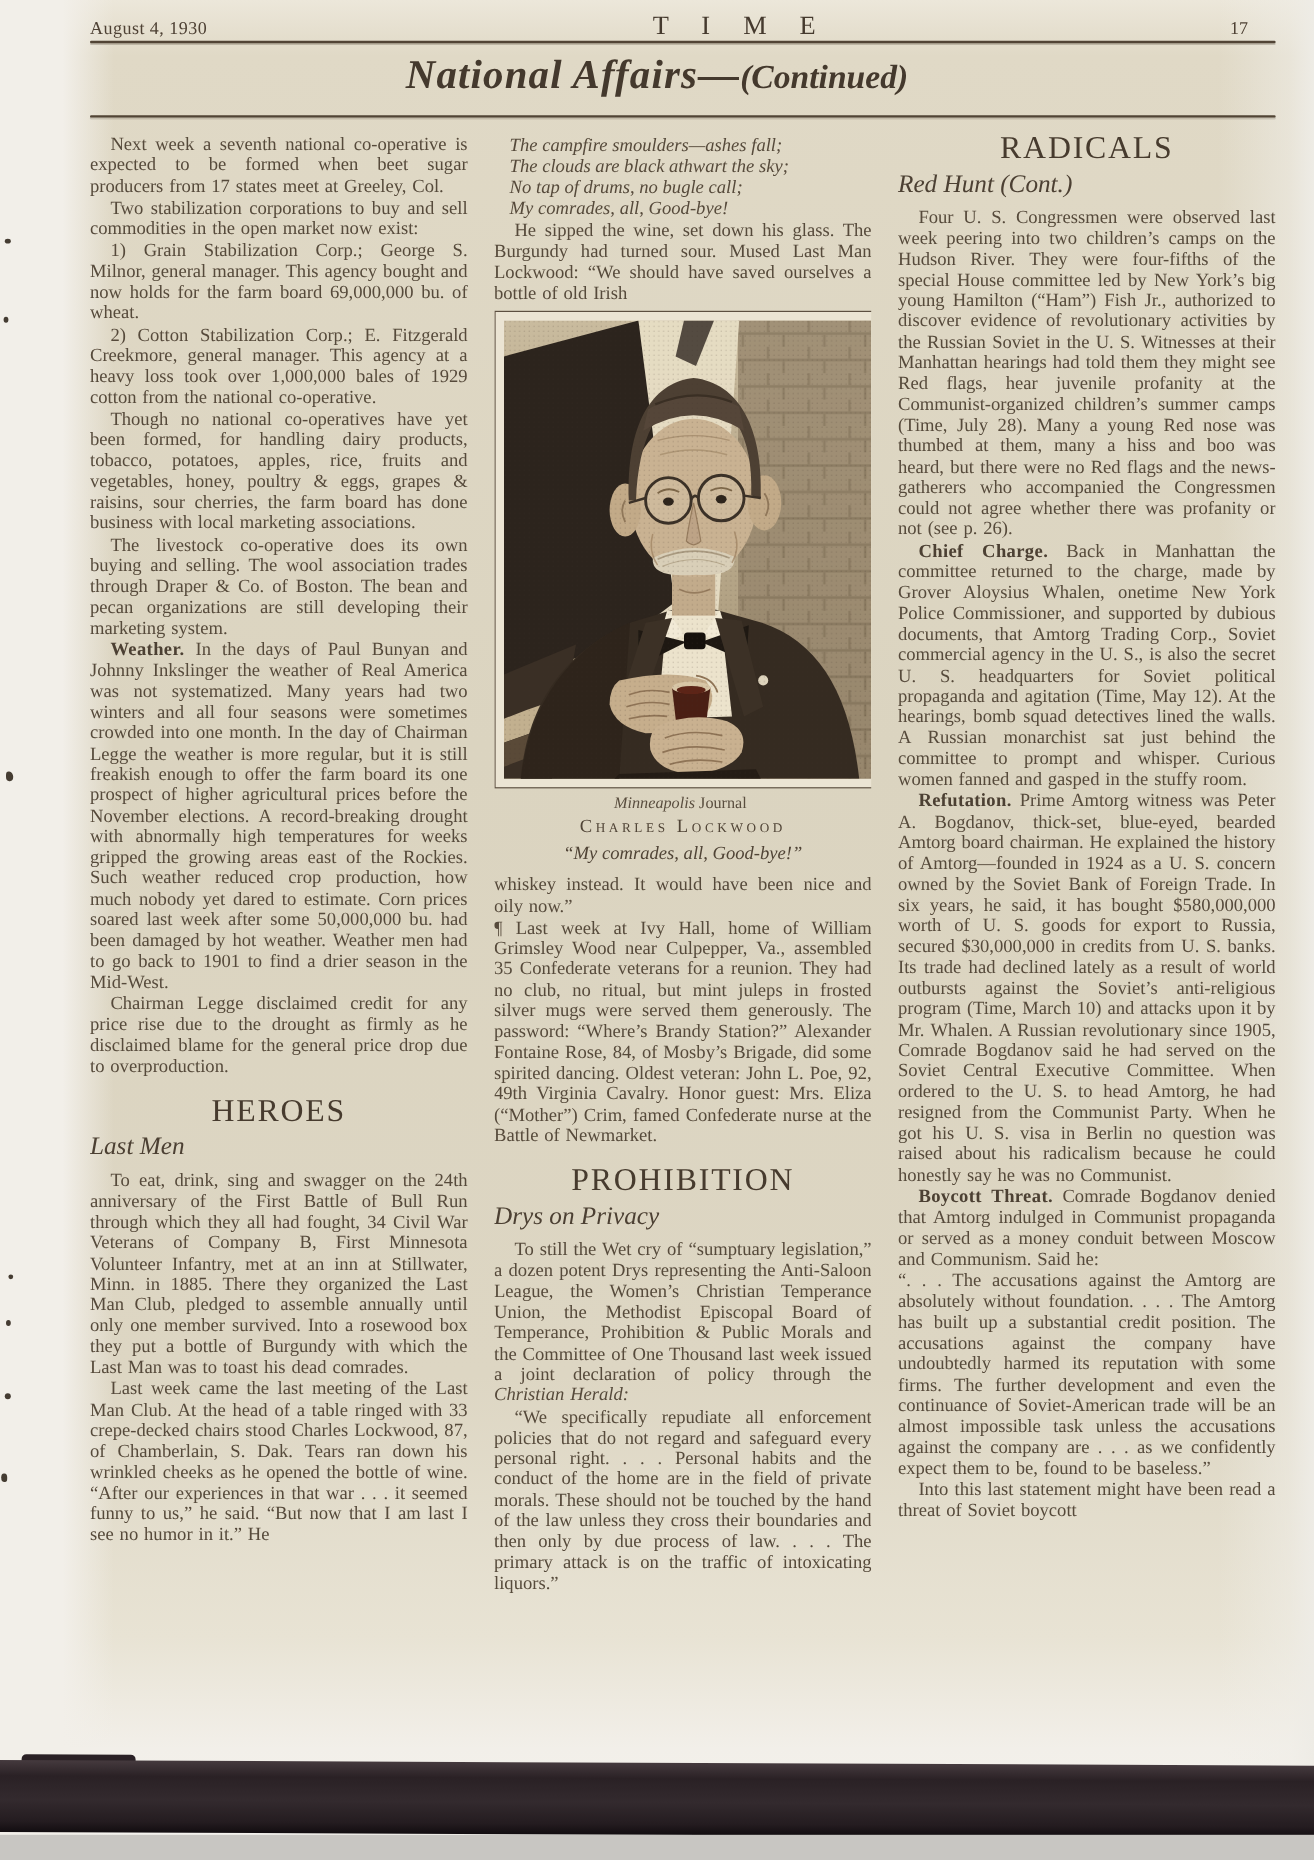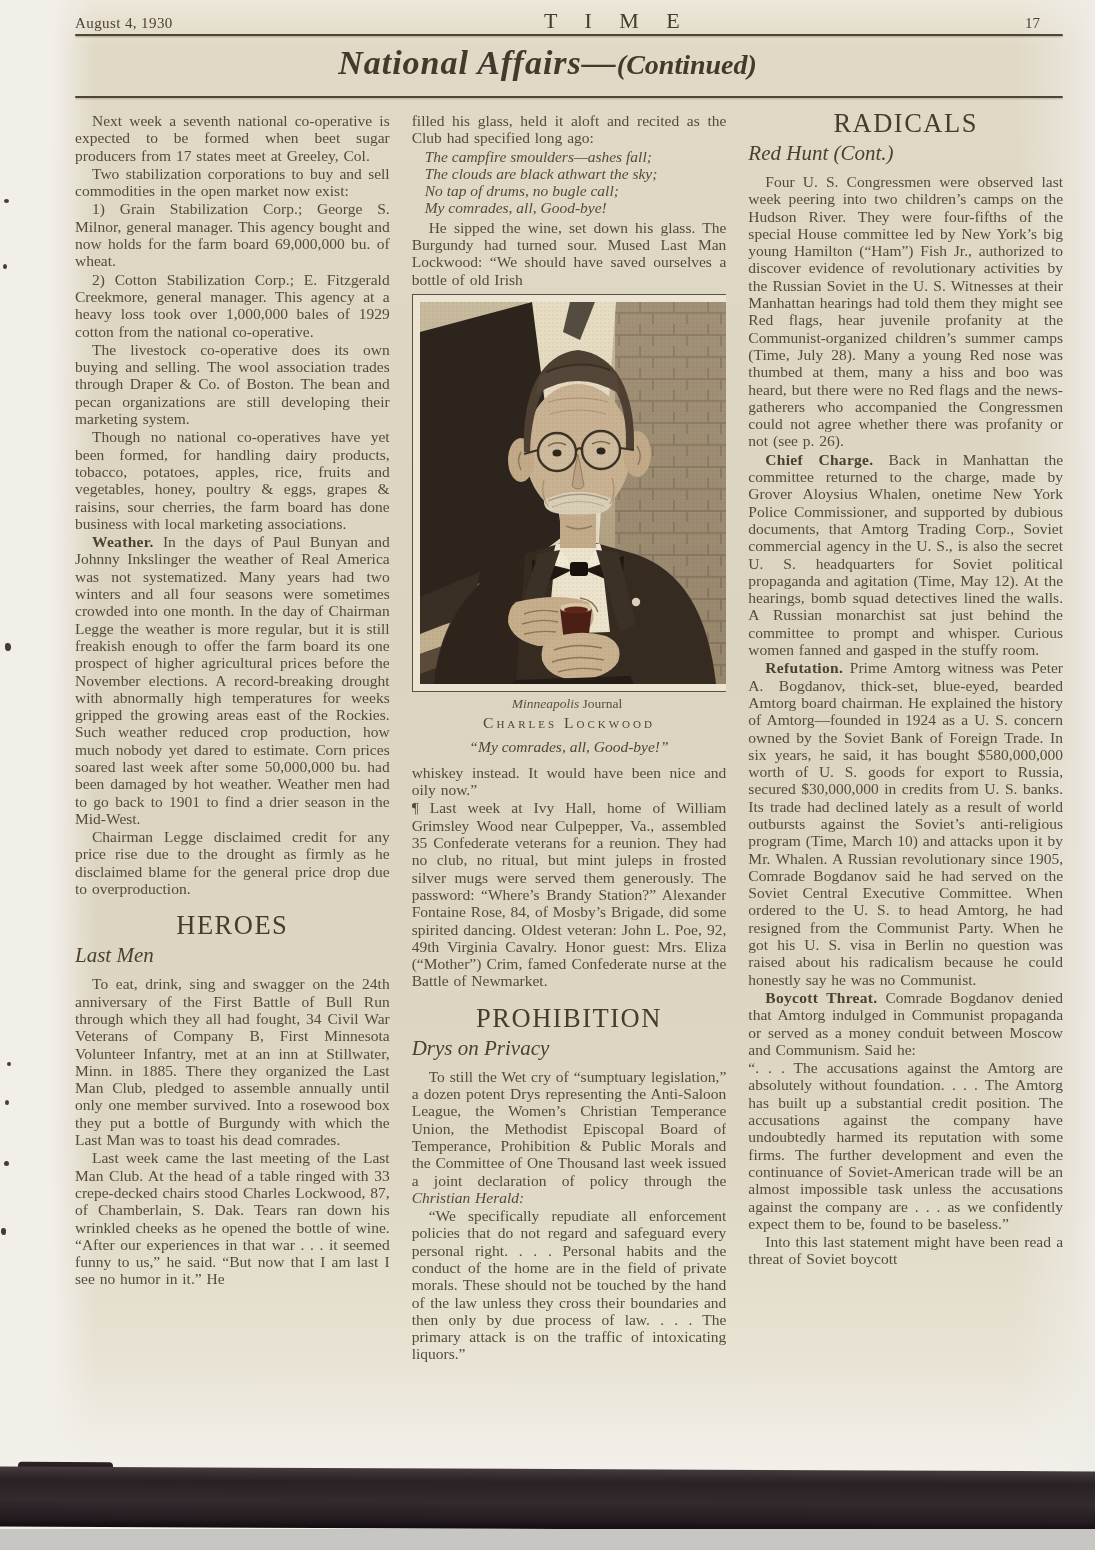--- a/index.html
+++ b/index.html
@@ -93,32 +93,31 @@
   </div>
   <div class="rule rule-under"></div>
 
   <div class="columns">
 
     <div class="col">
       <p class="ind">Next week a seventh national co-operative is expected to be formed when beet sugar producers from 17 states meet at Greeley, Col.</p>
       <p class="ind">Two stabilization corporations to buy and sell commodities in the open market now exist:</p>
       <p class="ind">1) Grain Stabilization Corp.; George S. Milnor, general manager. This agency bought and now holds for the farm board 69,000,000 bu. of wheat.</p>
       <p class="ind">2) Cotton Stabilization Corp.; E. Fitzgerald Creekmore, general manager. This agency at a heavy loss took over 1,000,000 bales of 1929 cotton from the national co-operative.</p>
+      <p class="ind">Though no national co-operatives have yet been formed, for handling dairy products, tobacco, potatoes, apples, rice, fruits and vegetables, honey, poultry &amp; eggs, grapes &amp; raisins, sour cherries, the farm board has done business with local marketing associations.</p>
       <p class="ind">The livestock co-operative does its own buying and selling. The wool association trades through Draper &amp; Co. of Boston. The bean and pecan organizations are still developing their marketing system.</p>
-      <p class="ind">Though no national co-operatives have yet been formed, for handling dairy products, tobacco, potatoes, apples, rice, fruits and vegetables, honey, poultry &amp; eggs, grapes &amp; raisins, sour cherries, the farm board has done business with local marketing associations.</p>
       <p class="ind"><b class="runin">Weather.</b> <span>In the days of Paul Bunyan and Johnny Inkslinger the weather of Real America was not systematized. Many years had two winters and all four seasons were sometimes crowded into one month. In the day of Chairman Legge the weather is more regular, but it is still freakish enough to offer the farm board its one prospect of higher agricultural prices before the November elections. A record-breaking drought with abnormally high temperatures for weeks gripped the growing areas east of the Rockies. Such weather reduced crop production, how much nobody yet dared to estimate. Corn prices soared last week after some 50,000,000 bu. had been damaged by hot weather. Weather men had to go back to 1901 to find a drier season in the Mid-West.</span></p>
       <p class="ind">Chairman Legge disclaimed credit for any price rise due to the drought as firmly as he disclaimed blame for the general price drop due to overproduction.</p>
       <div class="section-head">HEROES</div>
       <div class="sub-head">Last Men</div>
       <p class="ind">To eat, drink, sing and swagger on the 24th anniversary of the First Battle of Bull Run through which they all had fought, 34 Civil War Veterans of Company B, First Minnesota Volunteer Infantry, met at an inn at Stillwater, Minn. in 1885. There they organized the Last Man Club, pledged to assemble annually until only one member survived. Into a rosewood box they put a bottle of Burgundy with which the Last Man was to toast his dead comrades.</p>
       <p class="ind">Last week came the last meeting of the Last Man Club. At the head of a table ringed with 33 crepe-decked chairs stood Charles Lockwood, 87, of Chamberlain, S. Dak. Tears ran down his wrinkled cheeks as he opened the bottle of wine. “After our experiences in that war . . . it seemed funny to us,” he said. “But now that I am last I see no humor in it.” He</p>
     </div>
 
     <div class="col">
-      <p>filled his glass, held it aloft and recited as the Club had specified long ago:</p>
       <div class="verse">
         <div>The campfire smoulders—ashes fall;</div>
         <div>The clouds are black athwart the sky;</div>
         <div>No tap of drums, no bugle call;</div>
         <div>My comrades, all, Good-bye!</div>
       </div>
       <p class="ind">He sipped the wine, set down his glass. The Burgundy had turned sour. Mused Last Man Lockwood: “We should have saved ourselves a bottle of old Irish</p>
 
       <div class="photo-block">
         <div class="photo-frame">

